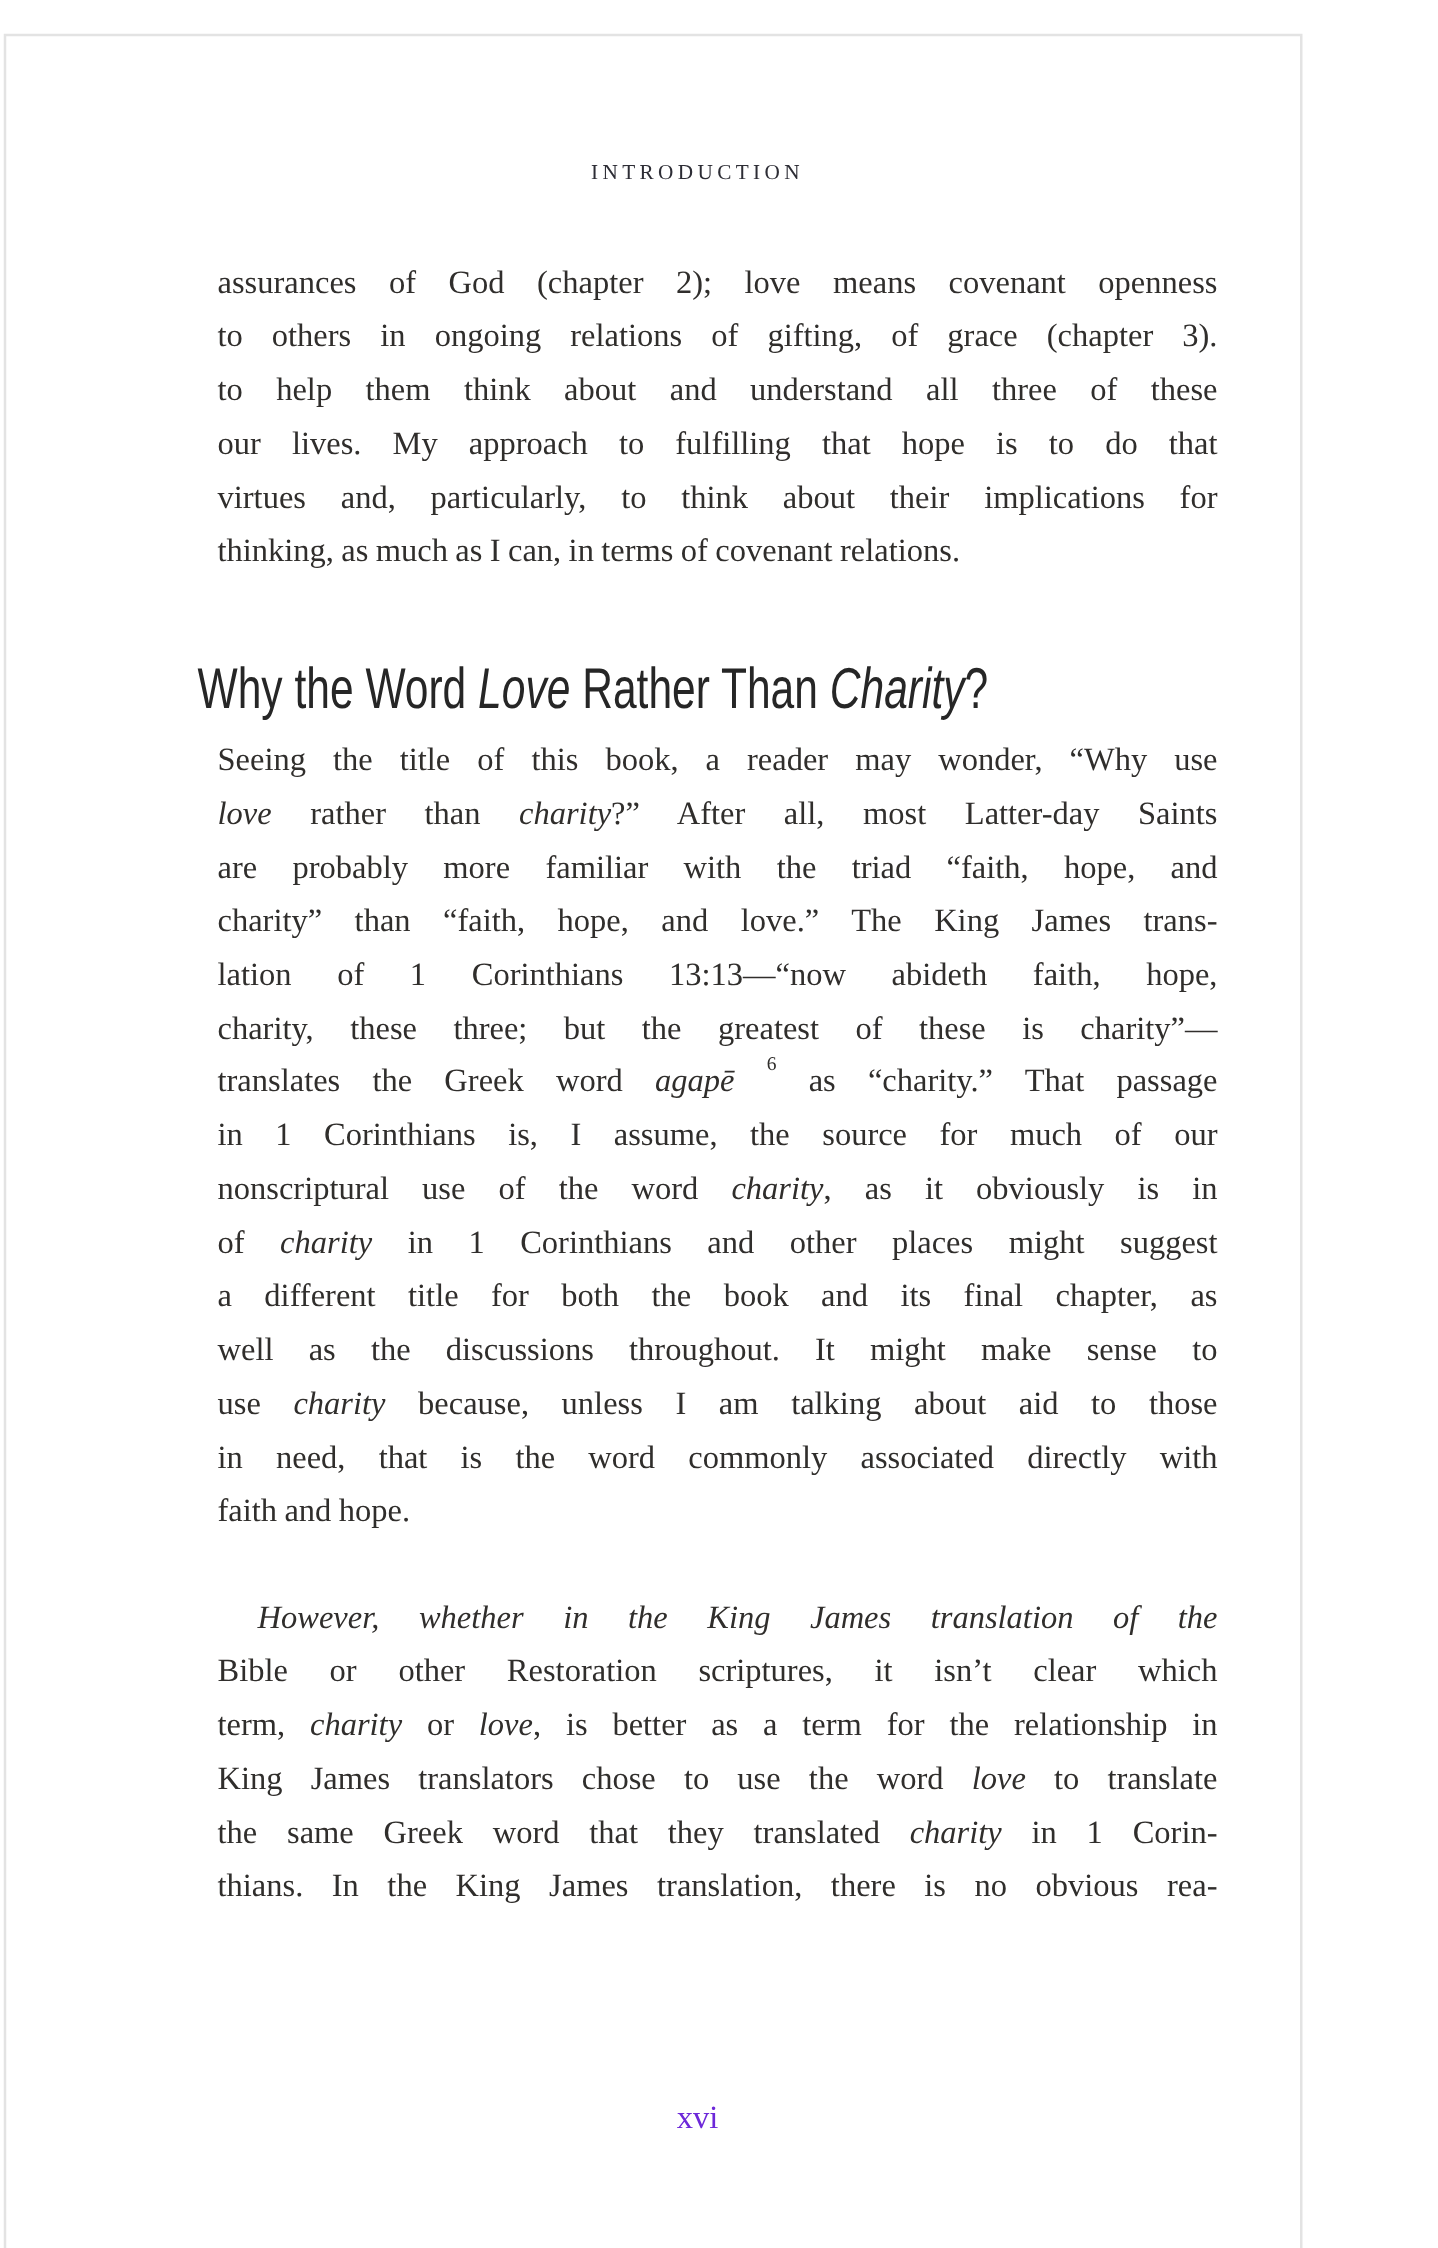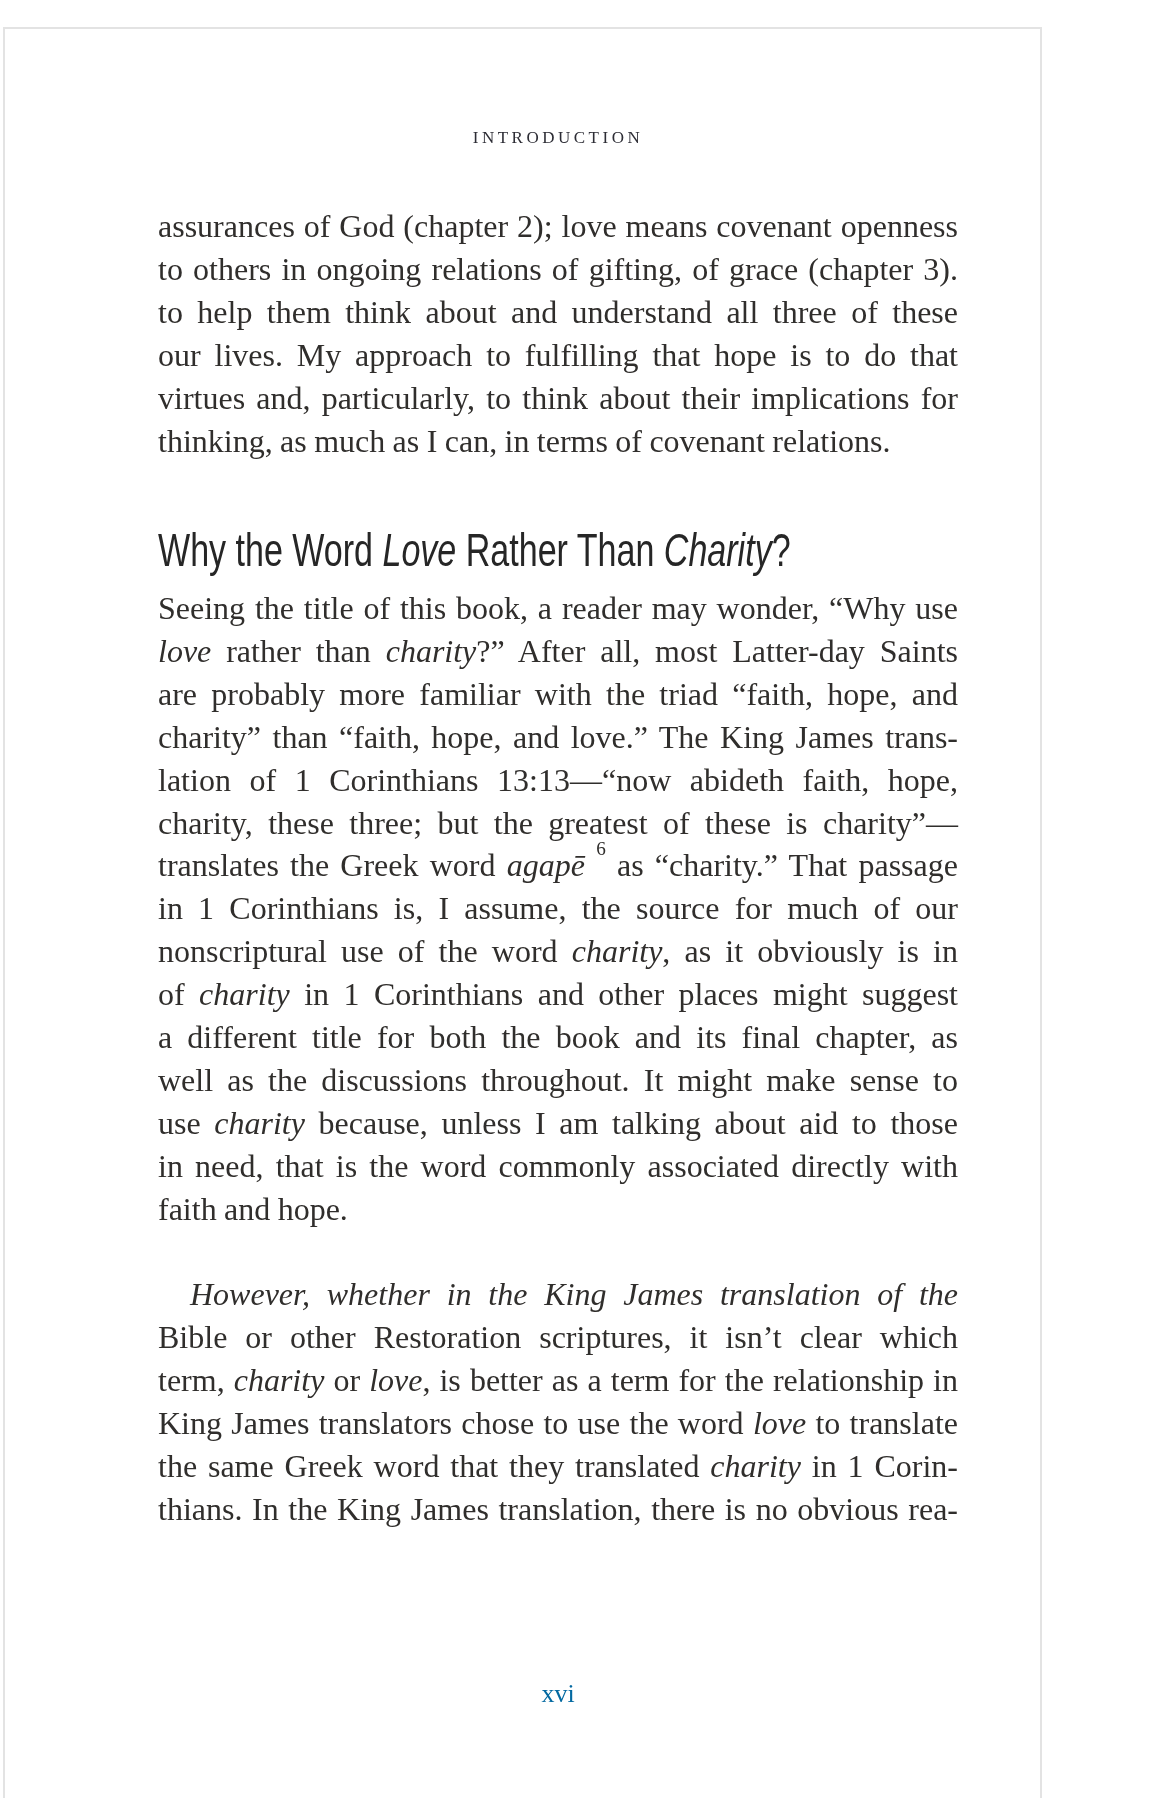--- a/index.html
+++ b/index.html
@@ -38,23 +38,23 @@
     color: #2d2d35;
   }
   .text-block {
     position: absolute;
     left: 158px;
     top: 0;
     width: 800px;
   }
   .para {
     position: absolute;
-    left: 0;
+    left: 16px;
     width: 100%;
-    font-size: 32px;
+    font-size: 26px;
     line-height: 42.9px;
     margin: 0;
   }
   .p1 { top: 181px; }
   .p2 { top: 563px; }
   .p3 { top: 1249px; }
   .line {
     text-align: justify;
     text-align-last: justify;
     word-spacing: -0.6px;
@@ -83,21 +83,21 @@
     transform-origin: 0 100%;
   }
   .heading i { font-style: italic; }
   .folio {
     position: absolute;
     top: 1655px;
     left: 158px;
     width: 800px;
     text-align: center;
     font-size: 26px;
-    color: #0369a1;
+    color: #6d28d9;
   }
 </style>
 </head>
 <body>
 
 <div class="page">
   <div class="page-border"></div>
 
   <header class="running-head">INTRODUCTION</header>
 

